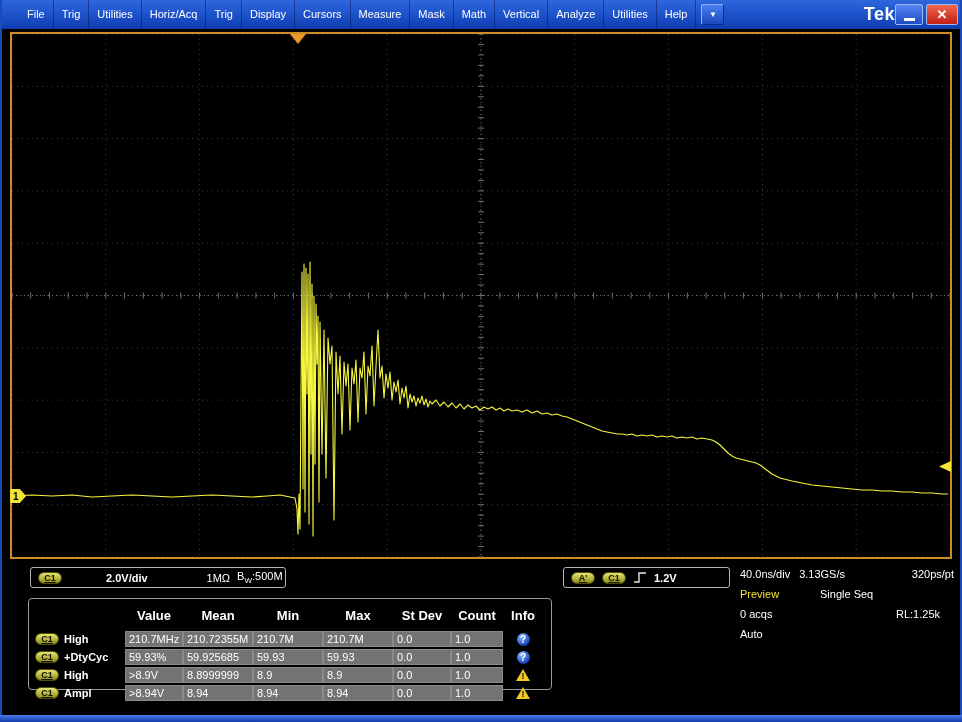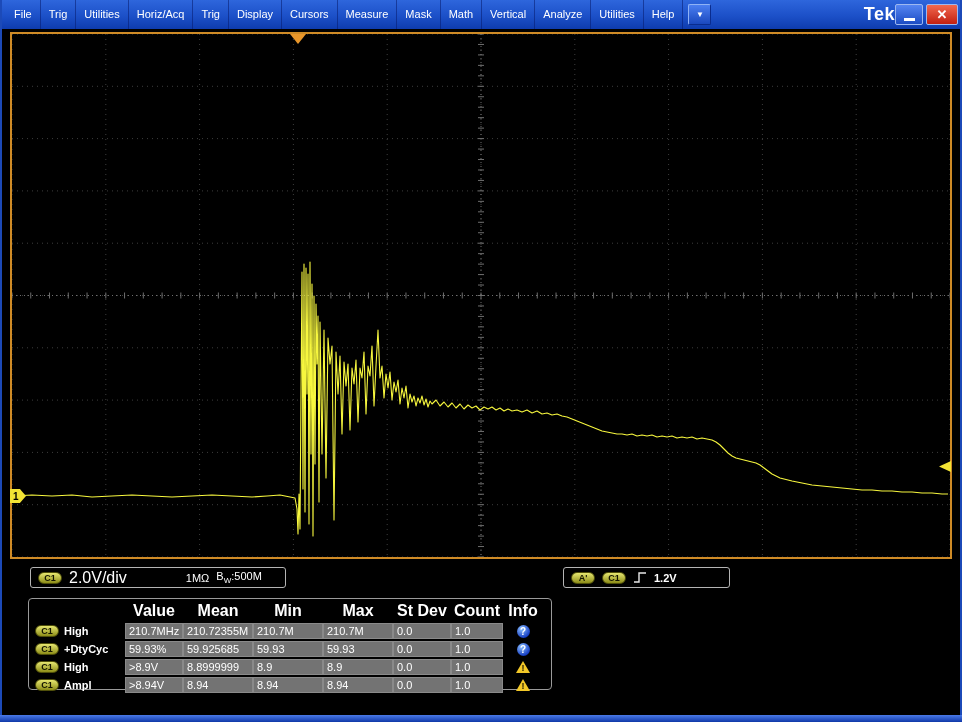--- a/index.html
+++ b/index.html
@@ -6,21 +6,21 @@
   #root{position:relative;width:962px;height:722px;background:#000;overflow:hidden;
         font-family:"Liberation Sans",sans-serif;color:#fff;}
   
   #root::before,#root::after{content:"";position:absolute;top:0;bottom:0;width:2px;
         background:#1c4ab8;z-index:40;}
   #root::before{left:0;} #root::after{right:0;}
 
   
   #menubar{position:absolute;left:0;top:0;right:0;height:29px;
         background:linear-gradient(#2e66dc 0%,#1c50c8 55%,#0e3cae 100%);
-        display:flex;align-items:center;padding-left:6px;z-index:30;}
+        display:flex;align-items:center;padding-left:19px;z-index:30;}
   .menu-item{font-size:11px;color:#fff;padding:0 8px;height:29px;line-height:29px;
         border-right:1px solid rgba(8,28,110,.55);cursor:default;white-space:nowrap;}
   #menu-dropdown{width:21px;height:19px;margin-left:5px;display:flex;align-items:center;justify-content:center;
         background:linear-gradient(#4a7ef0,#1a48be);border:1px solid #8fb2f5;border-bottom-color:#0a2c8e;
         border-right-color:#0a2c8e;border-radius:2px;font-size:8px;color:#fff;}
   #logo{margin-left:auto;font-size:18px;font-weight:bold;letter-spacing:.5px;}
   .win-btn{height:19px;margin-right:3px;display:flex;align-items:flex-end;justify-content:center;
         border:1px solid #9db8f0;border-radius:2px;}
   #min-btn{width:26px;background:linear-gradient(#5585f2,#1c4cc4);}
   #min-btn .bar{width:11px;height:3px;background:#fff;margin-bottom:3px;}
@@ -38,44 +38,44 @@
         clip-path:polygon(0 0,62% 0,100% 50%,62% 100%,0 100%);
         color:#000;font-size:10px;font-weight:bold;display:flex;align-items:center;
         justify-content:flex-start;padding-left:3px;box-sizing:border-box;}
   #trig-level-arrow{position:absolute;right:-1px;top:427px;width:12px;height:11px;
         background:#f2e334;clip-path:polygon(100% 0,0 50%,100% 100%);}
 
   
   .ch-badge{min-width:24px;height:12px;padding:0 2px;border-radius:7px;
         background:linear-gradient(#e6e670,#8e8e18);border:1px solid #50500a;
         color:#151500;font-size:9px;font-weight:bold;display:flex;align-items:center;
-        justify-content:center;box-sizing:border-box;}
+        justify-content:center;box-sizing:border-box;text-decoration:underline;}
 
   
   .readout-box{position:absolute;height:21px;border:1px solid #b4b4b4;border-radius:3px;
         display:flex;align-items:center;padding:0 7px;gap:7px;font-size:11px;background:#000;box-sizing:border-box;}
   #ch-readout{left:30px;top:567px;width:256px;}
-  #ch-scale{font-size:16px;font-weight:normal;}
+  #ch-scale{font-size:11px;font-weight:bold;margin-left:37px;}
   #ch-imp{margin-left:52px;}
   .bw sub{font-size:8px;}
   #trig-readout{left:563px;top:567px;width:167px;}
   #trig-level{font-weight:bold;}
   #horiz-readout{position:absolute;left:740px;top:564px;width:214px;font-size:11px;}
   #horiz-readout .hline{display:flex;height:20px;align-items:center;}
   #hline1 .gap{margin-left:9px;} #hline1 .right{margin-left:auto;}
   #preview{color:#f2e02e;width:80px;} 
   #hline3 .right{margin-left:auto;margin-right:14px;}
 
   
   #meas-table{position:absolute;left:28px;top:598px;width:524px;height:92px;
         border:1px solid #9a9a9a;border-radius:4px;background:#000;
         padding:1px 4px;box-sizing:border-box;}
   .mrow{display:grid;grid-template-columns:92px 58px 70px 70px 70px 58px 52px 40px;
         height:18px;align-items:center;}
-  #meas-head{font-weight:bold;font-size:16px;height:22px;}
+  #meas-head{font-weight:bold;font-size:13px;height:30px;}
   #meas-head .hcell{text-align:center;}
   .name-cell{display:flex;align-items:center;gap:5px;padding-left:2px;}
   .mname{font-size:11px;font-weight:bold;}
   .val-cell{border:1px solid #8a8a8a;background:#737373;height:16px;line-height:15px;
         font-size:11px;color:#fff;padding:0 3px;box-sizing:border-box;white-space:nowrap;overflow:hidden;}
   .info-cell{display:flex;justify-content:center;}
   .q-icon{width:13px;height:13px;border-radius:50%;
         background:radial-gradient(circle at 35% 30%,#8cc0ff,#1038c0 75%);
         color:#fff;font-size:10px;font-weight:bold;display:flex;align-items:center;justify-content:center;}
   .warn-icon{width:14px;height:12px;background:#f2c828;
@@ -265,20 +265,38 @@
 
   <div class="readout-box" id="trig-readout">
     <span class="ch-badge">A'</span>
     <span class="ch-badge">C1</span>
     <svg width="14" height="13" viewBox="0 0 14 13">
       <path d="M1 11 L6 11 L6 2 L13 2" fill="none" stroke="#e8e8e8" stroke-width="1.4"></path>
     </svg>
     <span id="trig-level">1.2V</span>
   </div>
 
+  <div id="horiz-readout">
+    <div class="hline" id="hline1">
+      <span>40.0ns/div</span>
+      <span class="gap">3.13GS/s</span>
+      <span class="right">320ps/pt</span>
+    </div>
+    <div class="hline" id="hline2">
+      <span id="preview">Preview</span>
+      <span>Single Seq</span>
+    </div>
+    <div class="hline" id="hline3">
+      <span>0 acqs</span>
+      <span class="right">RL:1.25k</span>
+    </div>
+    <div class="hline" id="hline4">
+      <span>Auto</span>
+    </div>
+  </div>
 
   <div id="meas-table">
     <div class="mrow" id="meas-head">
         <div></div>
         <div class="hcell">Value</div>
         <div class="hcell">Mean</div>
         <div class="hcell">Min</div>
         <div class="hcell">Max</div>
         <div class="hcell">St Dev</div>
         <div class="hcell">Count</div>

